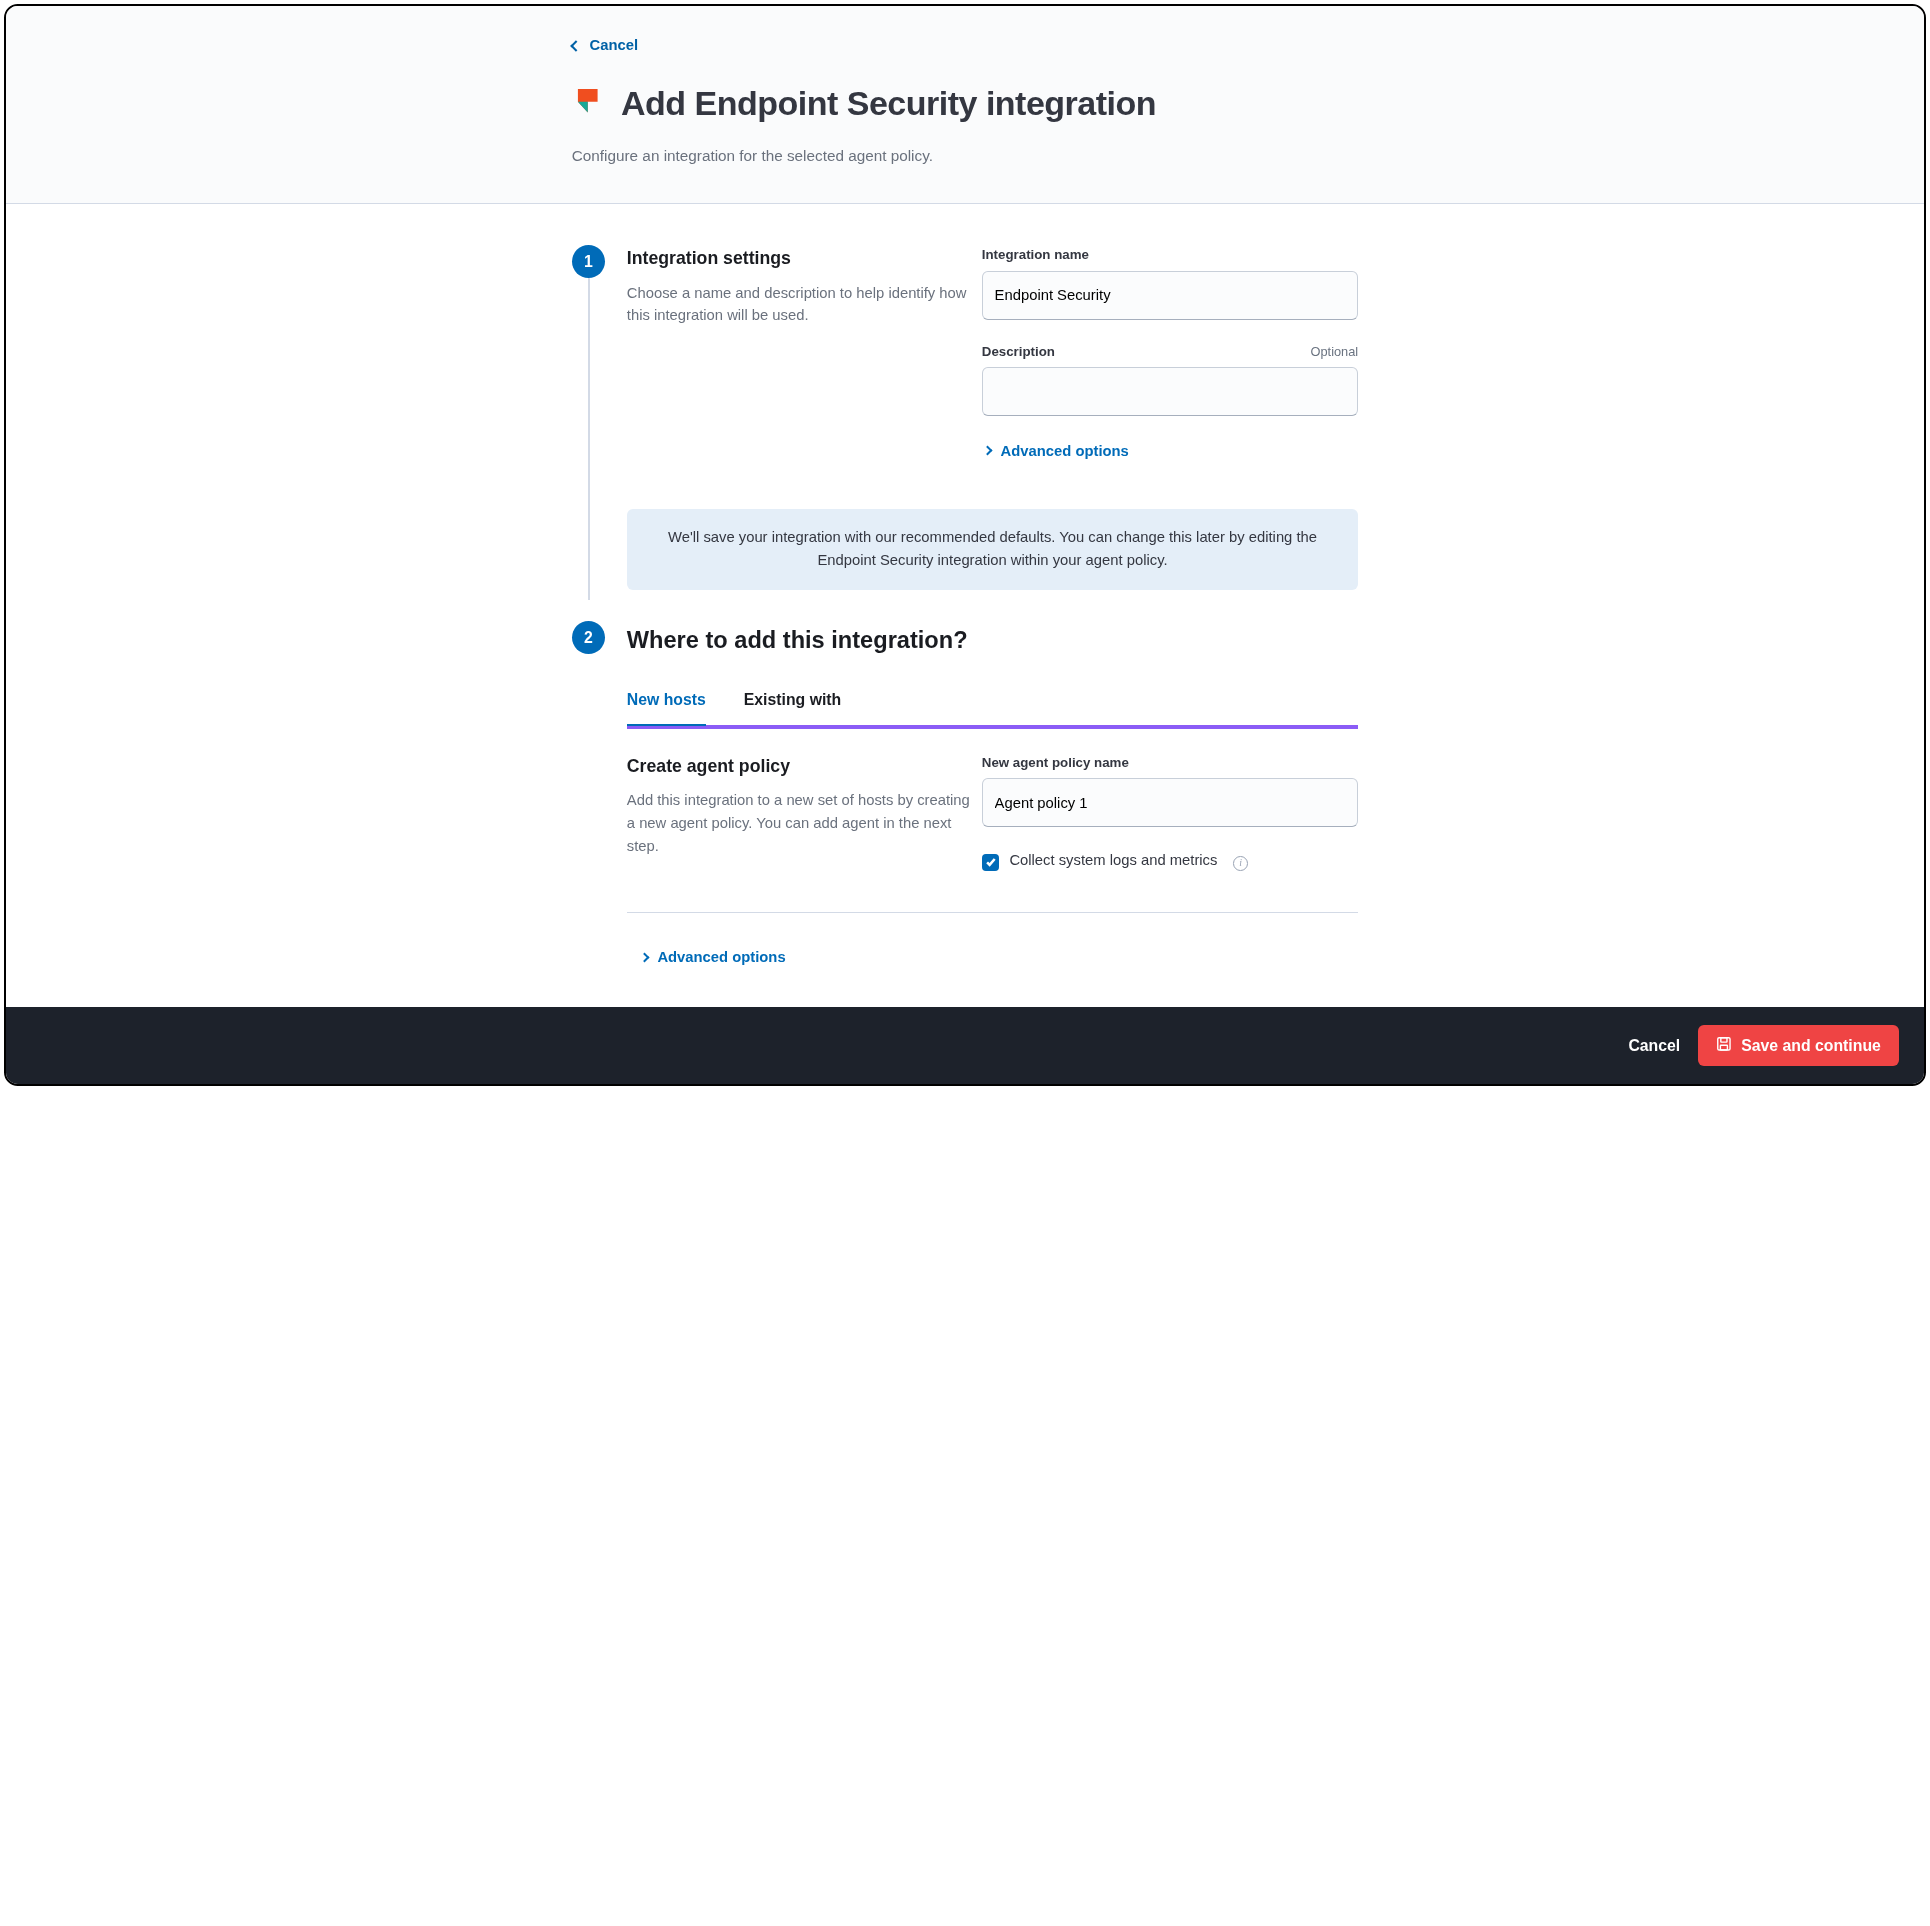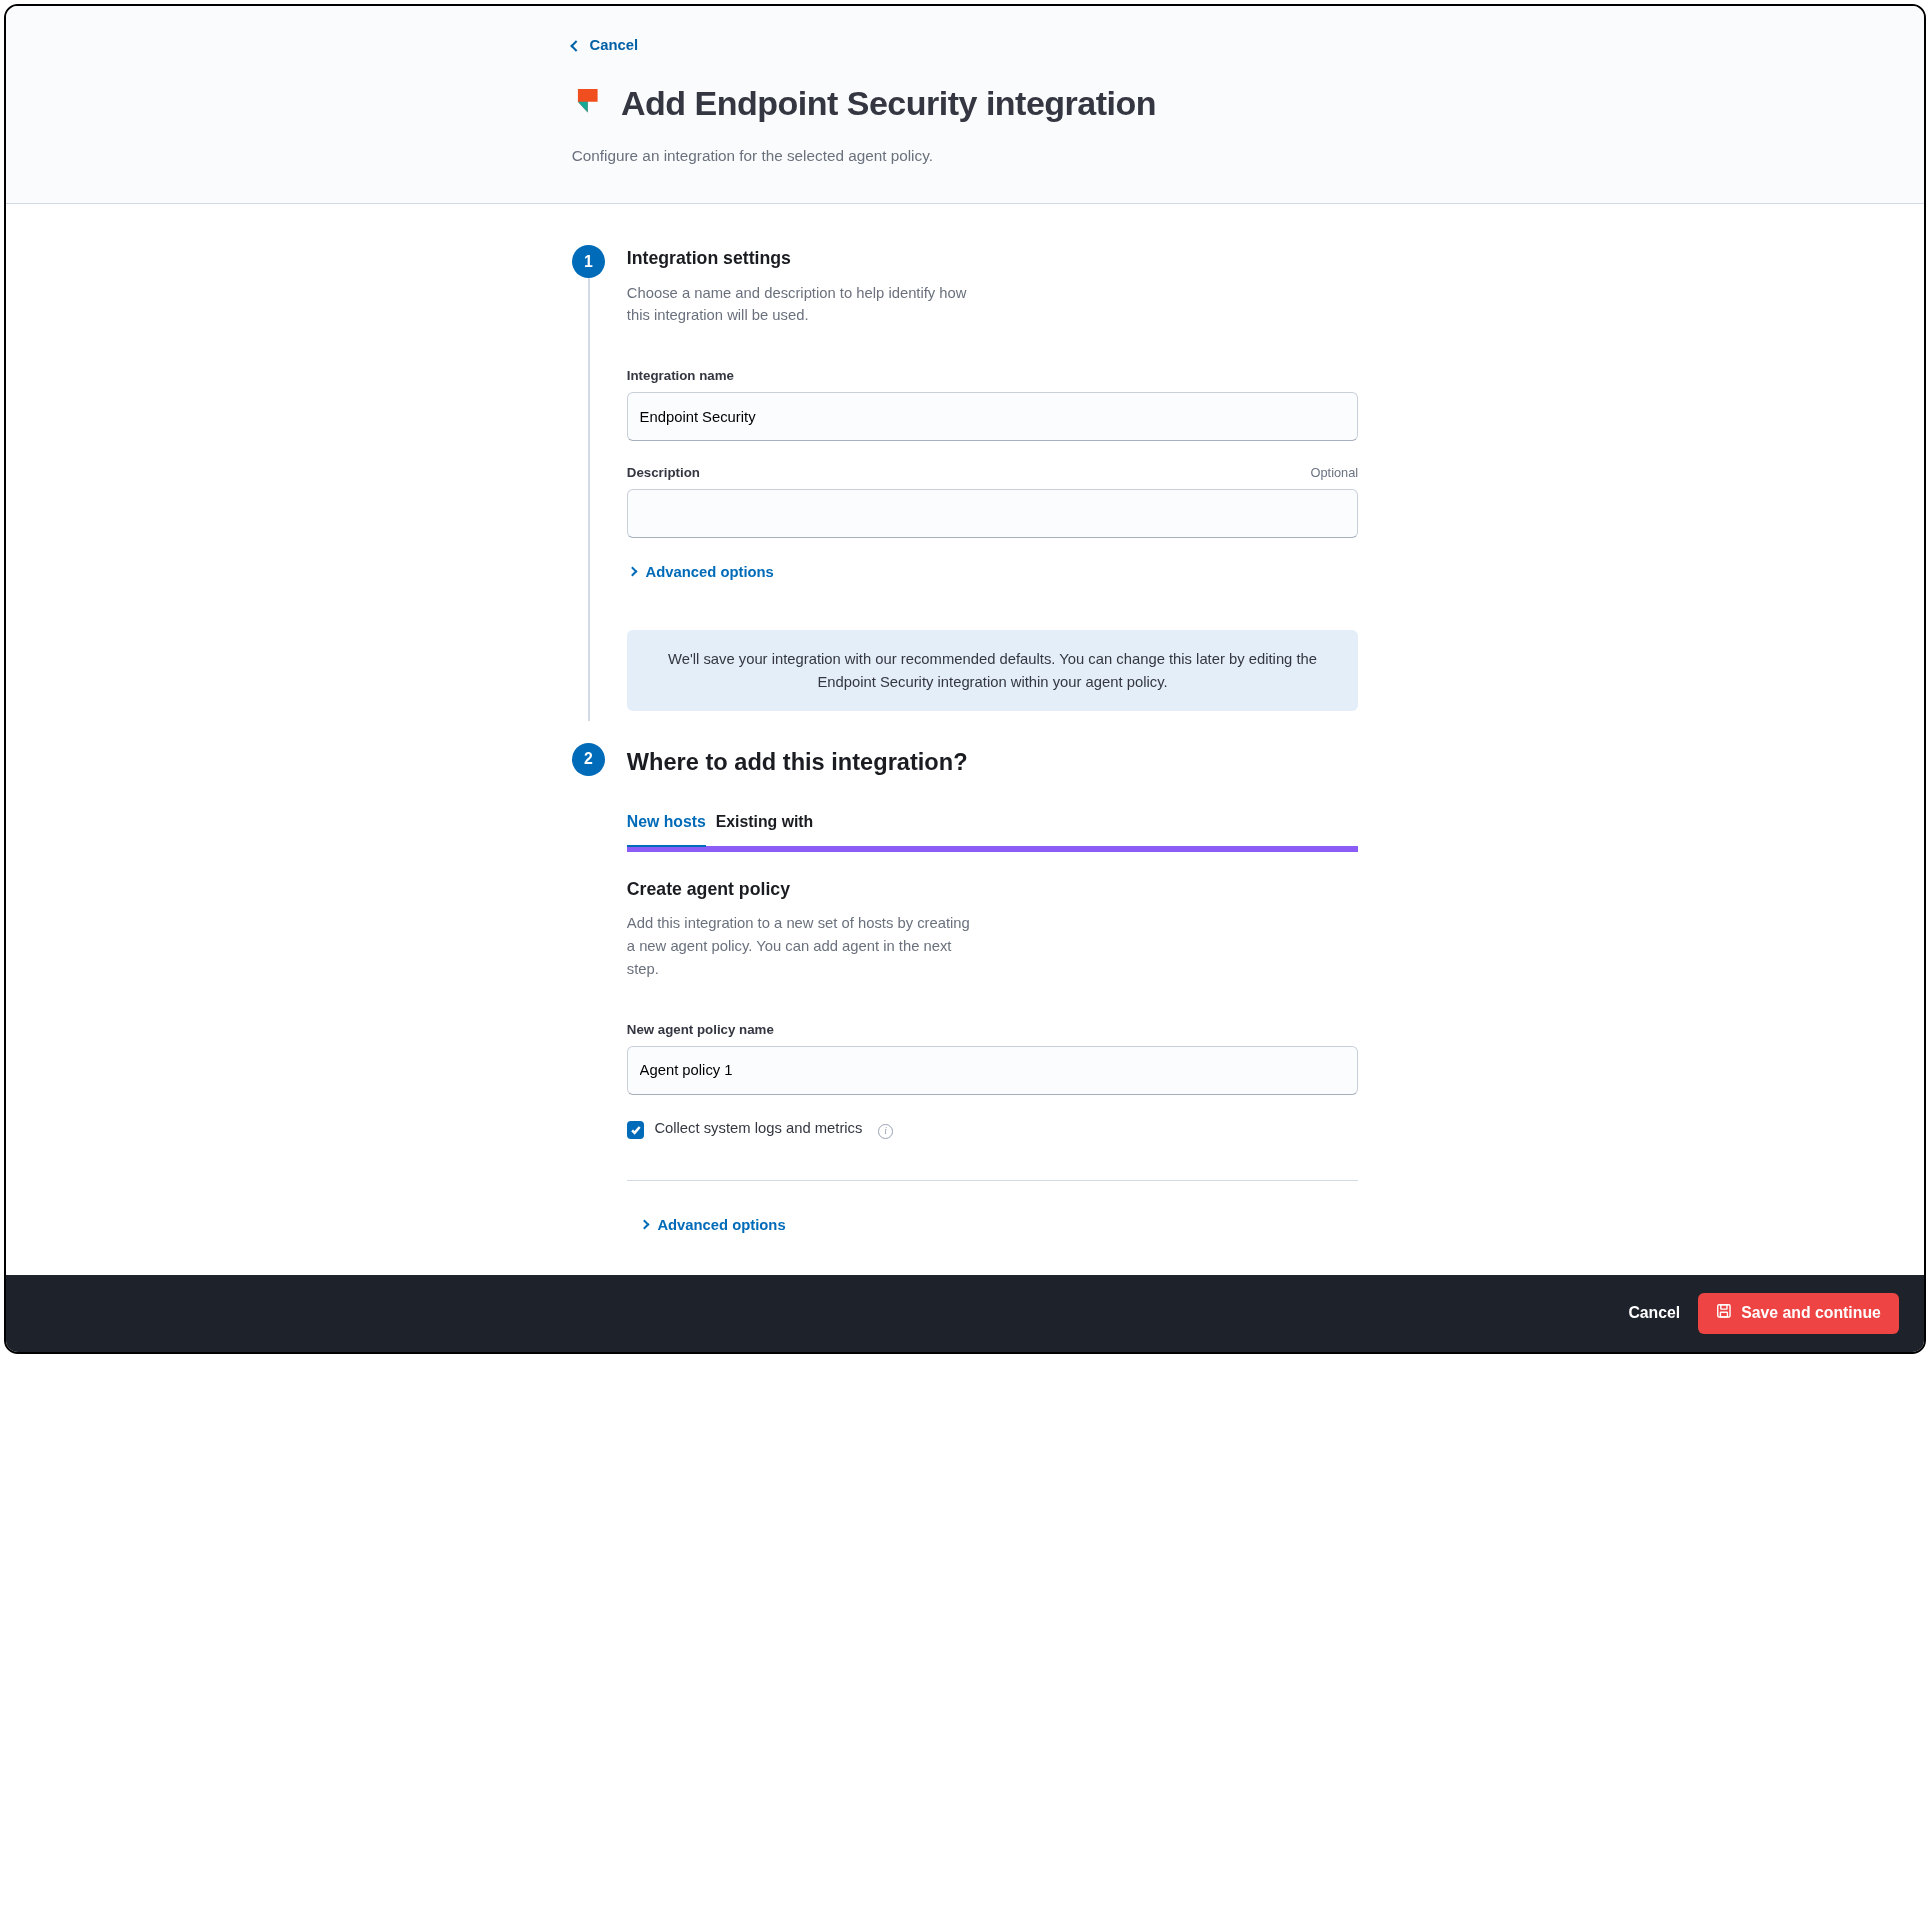--- a/index.html
+++ b/index.html
@@ -103,22 +103,20 @@
     }
     .step-title {
       font-size: 23.6px;
       font-weight: 700;
       color: #1a1c21;
       margin-bottom: 29.6px;
       padding-top: 2px;
     }
     .two-col {
       display: flex;
-      gap: 39px;
-      flex-direction: column;
     }
     .col-left {
       width: 355px;
       flex-shrink: 0;
     }
     .col-right {
       flex: 1;
     }
     .section-heading {
       font-size: 17.7px;
@@ -185,22 +183,22 @@
       font-size: 14.8px;
       color: #343741;
       margin-top: 47px;
       margin-bottom: 31.5px;
       line-height: 1.55;
       text-align: center;
     }
     
     .tabs {
       display: flex;
-      gap: 10px;
-      border-bottom: 6px solid #8b5cf6;
+      gap: 38px;
+      border-bottom: 4px solid #8b5cf6;
       margin-bottom: 23.6px;
     }
     .tab {
       padding: 0 0 11.8px;
       font-size: 15.8px;
       font-weight: 700;
       color: #1a1c21;
       cursor: pointer;
       border-bottom: 2px solid transparent;
       margin-bottom: -1px;

